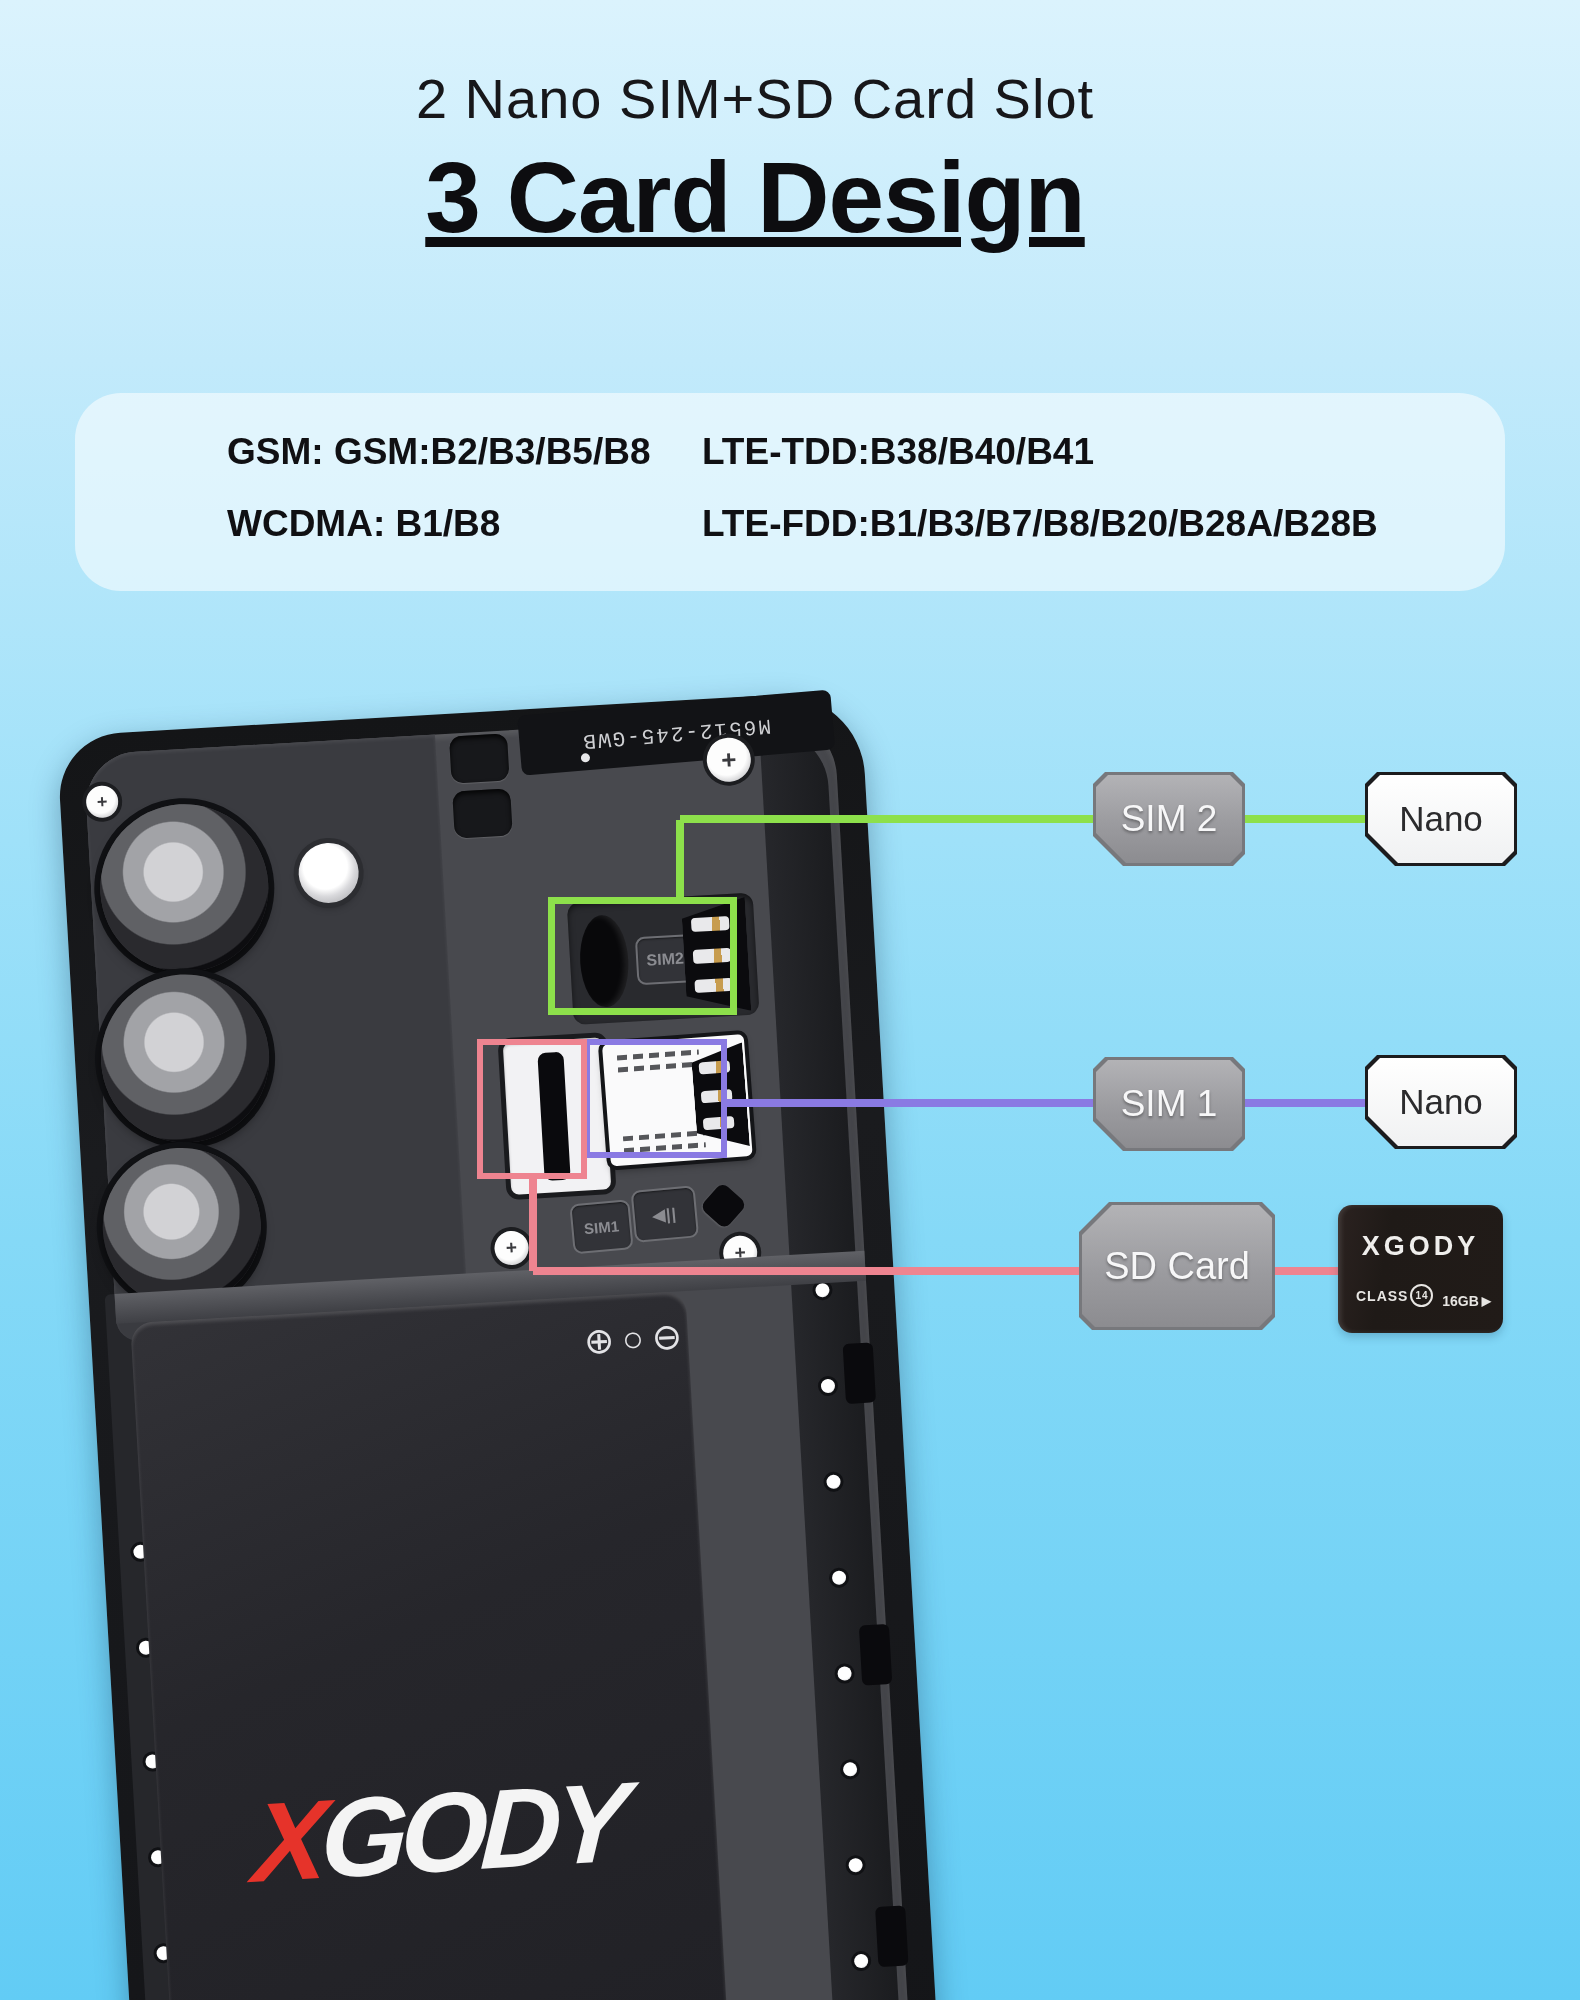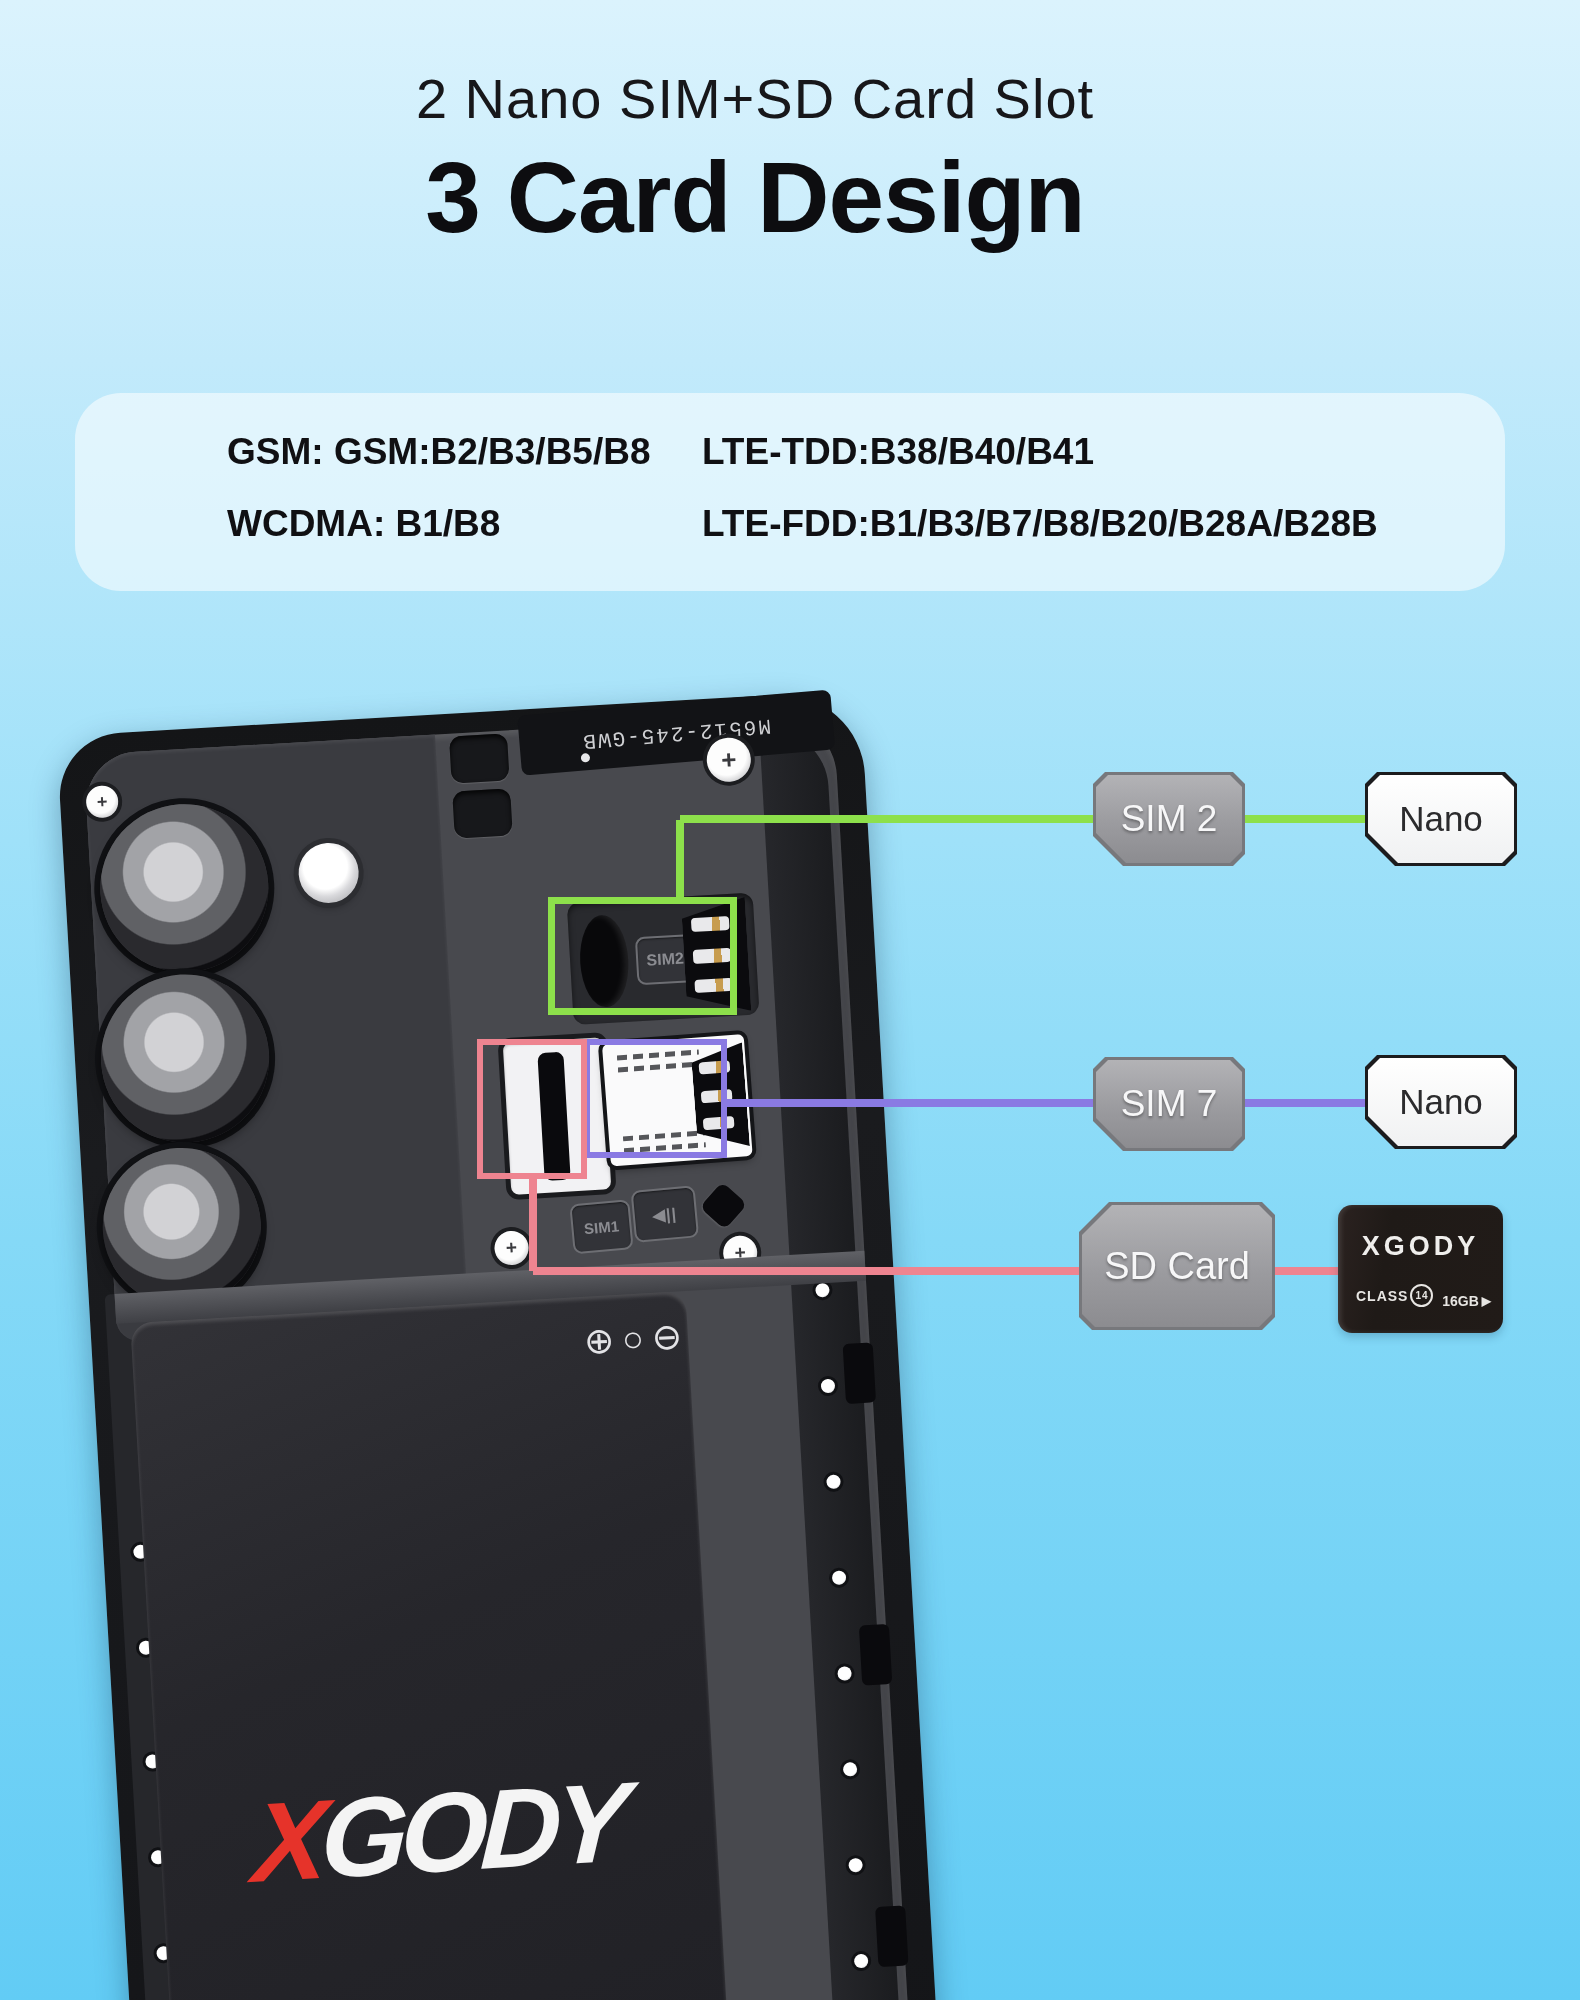--- a/index.html
+++ b/index.html
@@ -5,21 +5,21 @@
   html,body{margin:0;padding:0;}
   .page{
     position:relative; width:1580px; height:2000px; overflow:hidden;
     font-family:"Liberation Sans", sans-serif;
     background:linear-gradient(180deg,#dbf3fd 0%,#c2eafb 18%,#9fe1f9 42%,#85d9f7 62%,#62ccf5 100%);
   }
   
   .h-small{position:absolute;left:0;top:66px;width:1510px;text-align:center;
     font-size:56px;font-weight:500;color:#17171a;letter-spacing:1px;}
   .h-main{position:absolute;left:0;top:140px;width:1510px;text-align:center;
-    font-size:100px;font-weight:800;color:#0d0d10;letter-spacing:-1px;}
+    font-size:100px;font-weight:800;color:#0d0d10;letter-spacing:-1px;text-decoration:underline;}
   .h-sub{position:absolute;left:0;top:286px;width:1540px;text-align:center;
     font-size:57px;font-weight:700;color:#101013;}
   
   .spec-box{position:absolute;left:75px;top:393px;width:1430px;height:198px;
     background:rgba(255,255,255,0.55);border-radius:46px;}
   .spec{position:absolute;font-size:37px;font-weight:700;color:#101013;white-space:nowrap;}
   .spec .v{font-weight:700;}
   .sp-1{left:152px;top:38px;}
   .sp-2{left:152px;top:110px;}
   .sp-3{left:627px;top:38px;}
@@ -256,21 +256,21 @@
   <div class="line r rl-h1"></div>
   <div class="line r rl-h2"></div>
 
   <div class="tag sim-shape tag-gray t-sim2">
     <div class="inner sim-shape">SIM 2</div>
   </div>
   <div class="tag sim-shape tag-white t-nano1">
     <div class="inner sim-shape">Nano</div>
   </div>
   <div class="tag sim-shape tag-gray t-sim1">
-    <div class="inner sim-shape">SIM 7</div>
+    <div class="inner sim-shape">SIM 1</div>
   </div>
   <div class="tag sim-shape tag-white t-nano2">
     <div class="inner sim-shape">Nano</div>
   </div>
   <div class="tag sd-shape tag-gray t-sd">
     <div class="inner sd-shape">SD Card</div>
   </div>
 
   <div class="xcard">
     <div class="brand">XGODY</div>

